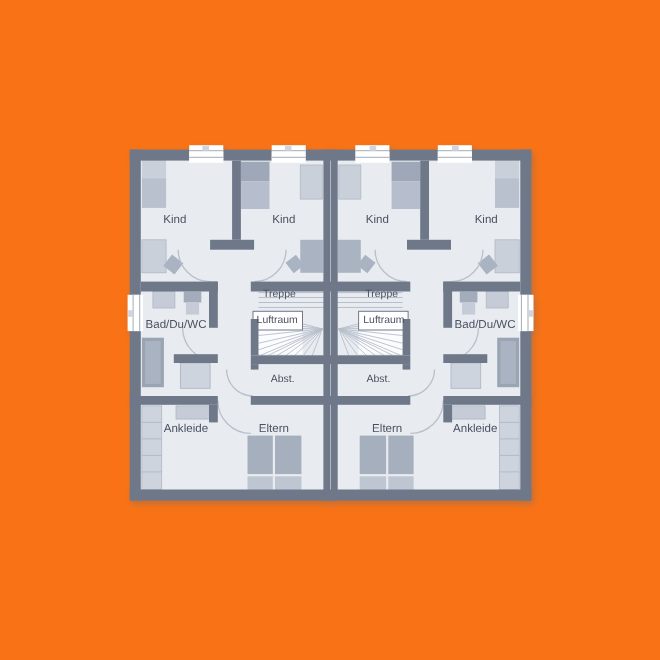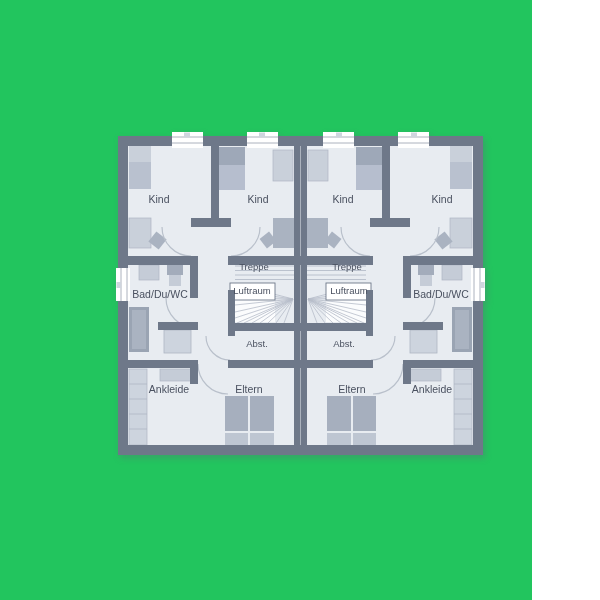--- a/index.html
+++ b/index.html
@@ -1,17 +1,17 @@
 <!DOCTYPE html>
 <html><head>
 <meta charset="utf-8">
 <style>
   html,body{margin:0;padding:0;background:#ffffff;}
   .stage{
-    width:532px;height:600px;position:relative;background:#22c55e;
+    width:600px;height:600px;position:relative;background:#f97316;
     font-family:"Liberation Sans", sans-serif;
   }
   svg{display:block;}
   .plan{filter:drop-shadow(2px 3px 3px rgba(95,105,120,0.38));}
   .room-label{
     fill:#4a5160;font-family:"Liberation Sans", sans-serif;
     font-size:10.5px;text-anchor:middle;
   }
   .stair-label{
     fill:#4a5160;font-family:"Liberation Sans", sans-serif;

